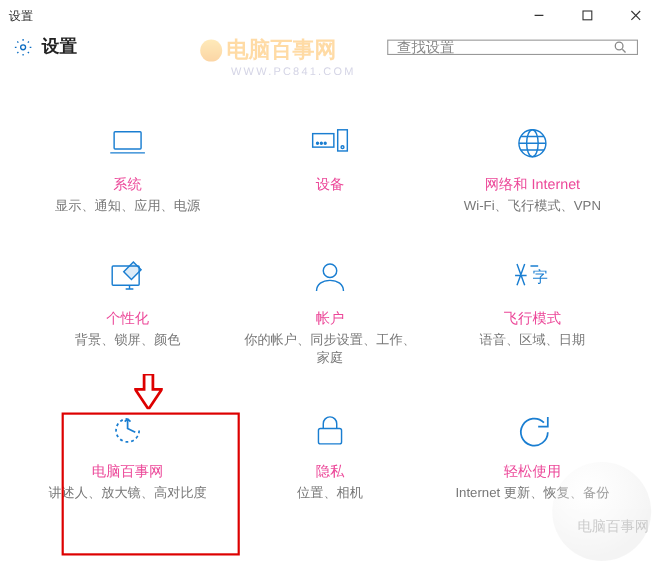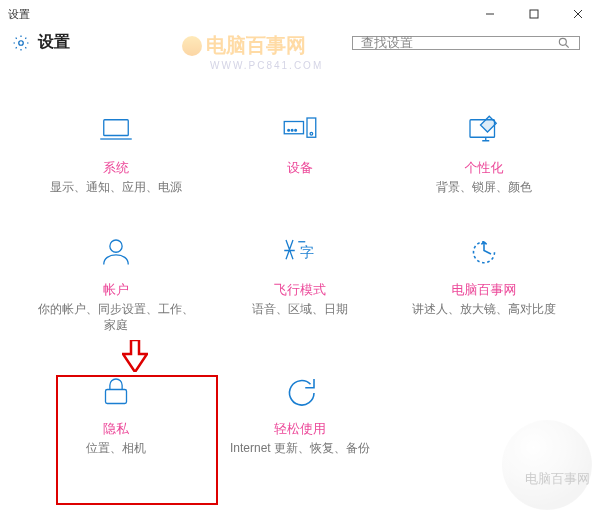--- a/index.html
+++ b/index.html
@@ -99,20 +99,32 @@
           <circle cx="19" cy="22" r="1" fill="currentColor"></circle>
           <rect x="32" y="8" width="10" height="22"></rect>
           <circle cx="37" cy="26" r="1.5"></circle>
         </svg>
       </div>
     <div class="ttitle">设备</div>
   </div>
   <div class="tile">
     <div class="ico">
         <svg viewBox="0 0 48 48" width="42" height="42" fill="none" stroke="currentColor" stroke-width="1.5">
+          <circle cx="24" cy="22" r="14"></circle>
+          <ellipse cx="24" cy="22" rx="6" ry="14"></ellipse>
+          <line x1="10" y1="22" x2="38" y2="22"></line>
+          <path d="M12 15h24M12 29h24"></path>
+        </svg>
+      </div>
+    <div class="ttitle">网络和 Internet</div>
+    <div class="tdesc">Wi-Fi、飞行模式、VPN</div>
+  </div>
+  <div class="tile">
+    <div class="ico">
+        <svg viewBox="0 0 48 48" width="42" height="42" fill="none" stroke="currentColor" stroke-width="1.5">
           <rect x="8" y="10" width="28" height="20" rx="1"></rect>
           <path d="M22 34h8M26 30v4"></path>
           <path d="M30 6l8 8-10 10-8-8z" fill="#1a7ed1" fill-opacity="0.15"></path>
         </svg>
       </div>
     <div class="ttitle">个性化</div>
     <div class="tdesc">背景、锁屏、颜色</div>
   </div>
   <div class="tile">
     <div class="ico">

